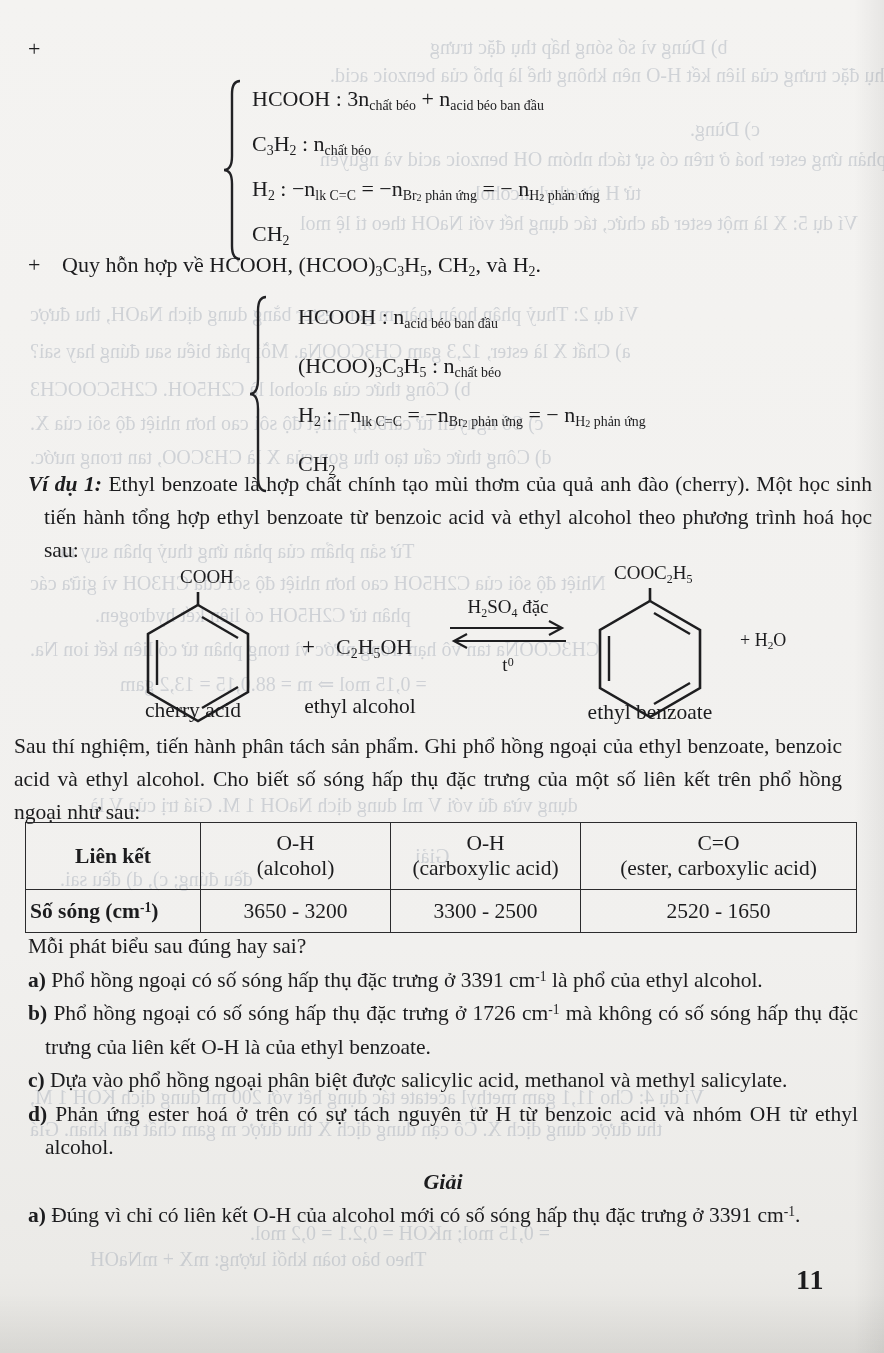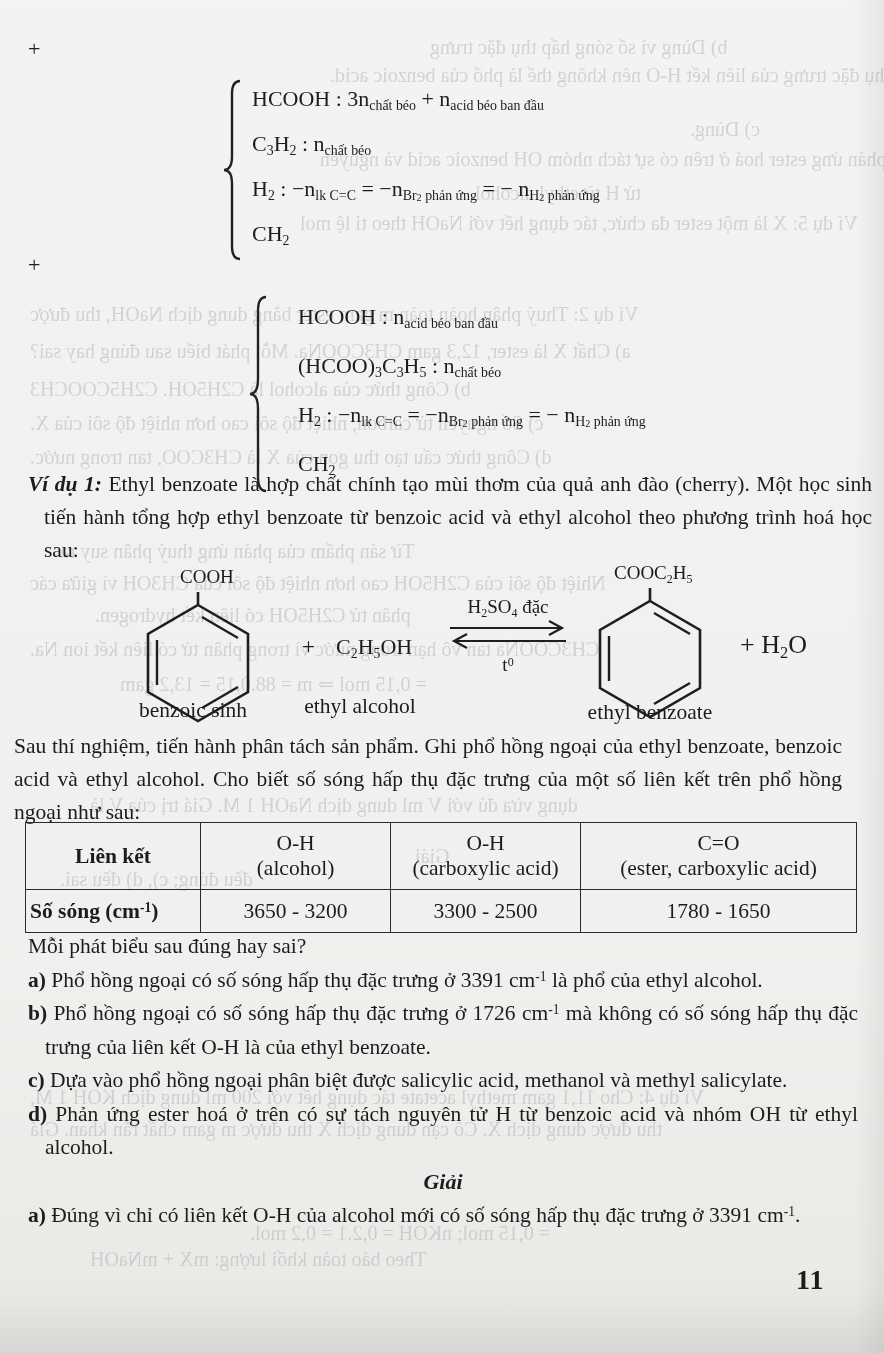--- a/index.html
+++ b/index.html
@@ -109,20 +109,21 @@
       <div class="eq-lines">
         <div class="eq-line rich"><span>HCOOH : 3n</span><sub>chất béo</sub><span> + n</span><sub>acid béo ban đầu</sub></div>
         <div class="eq-line rich"><span>C</span><sub>3</sub><span>H</span><sub>2</sub><span> : n</span><sub>chất béo</sub></div>
         <div class="eq-line rich"><span>H</span><sub>2</sub><span> : −n</span><sub>lk C=C</sub><span> = −n</span><sub>Br</sub><sub class="sb">2</sub><sub> phản ứng</sub><span> = − n</span><sub>H</sub><sub class="sb">2</sub><sub> phản ứng</sub></div>
         <div class="eq-line rich"><span>CH</span><sub>2</sub></div>
       </div>
     </div>
 
     <div class="abs bullet" style="left:28px;top:250px;width:830px;">
       <span class="marker">+</span>
+      <span class="rich"><span>Quy hỗn hợp về HCOOH, (HCOO)</span><sub>3</sub><span>C</span><sub>3</sub><span>H</span><sub>5</sub><span>, CH</span><sub>2</sub><span>, và H</span><sub>2</sub><span>.</span></span>
     </div>
 
     <div class="abs brace-block b2" style="left:248px;top:292px;">
       <svg width="22" height="200" viewBox="0 0 22 200">
         <path d="M18,3 Q10,3 10,17 L10,85 Q10,100 2,100 Q10,100 10,115 L10,183 Q10,197 18,197" fill="none" stroke="#222225" stroke-width="2.4"></path>
       </svg>
       <div class="eq-lines">
         <div class="eq-line rich"><span>HCOOH : n</span><sub>acid béo ban đầu</sub></div>
         <div class="eq-line rich"><span>(HCOO)</span><sub>3</sub><span>C</span><sub>3</sub><span>H</span><sub>5</sub><span> : n</span><sub>chất béo</sub></div>
         <div class="eq-line rich"><span>H</span><sub>2</sub><span> : −n</span><sub>lk C=C</sub><span> = −n</span><sub>Br</sub><sub class="sb">2</sub><sub> phản ứng</sub><span> = − n</span><sub>H</sub><sub class="sb">2</sub><sub> phản ứng</sub></div>
@@ -156,23 +157,23 @@
       </div>
 
       <span class="chem-label rich" style="left:614px;top:4px;"><span>COOC</span><sub>2</sub><span>H</span><sub>5</sub></span>
       <svg class="abs" style="left:578px;top:28px;" width="145" height="135" viewBox="0 0 145 135">
         <line x1="72" y1="15" x2="72" y2="2" stroke="#1e1e20" stroke-width="2.6"></line>
         <polygon points="72,15 122,44 122,102 72,131 22,102 22,44" fill="none" stroke="#1e1e20" stroke-width="2.6"></polygon>
         <line x1="76" y1="27" x2="112" y2="48" stroke="#1e1e20" stroke-width="2.4"></line>
         <line x1="112" y1="97" x2="76" y2="118" stroke="#1e1e20" stroke-width="2.4"></line>
         <line x1="31" y1="95" x2="31" y2="50" stroke="#1e1e20" stroke-width="2.4"></line>
       </svg>
-      <span class="chem-label rich" style="left:740px;top:72px;font-size:26px;"><span>+   H</span><sub>2</sub><span>O</span></span>
-
-      <span class="caption" style="left:118px;top:140px;width:150px;">benzoic sinh</span>
+      <span class="chem-label rich" style="left:740px;top:72px;font-size:18px;"><span>+   H</span><sub>2</sub><span>O</span></span>
+
+      <span class="caption" style="left:118px;top:140px;width:150px;">cherry acid</span>
       <span class="caption" style="left:290px;top:136px;width:140px;">ethyl alcohol</span>
       <span class="caption" style="left:570px;top:142px;width:160px;">ethyl benzoate</span>
     </div>
 
     <div class="abs para" style="left:14px;top:730px;width:828px;">Sau thí nghiệm, tiến hành phân tách sản phẩm. Ghi phổ hồng ngoại của ethyl benzoate, benzoic acid và ethyl alcohol. Cho biết số sóng hấp thụ đặc trưng của một số liên kết trên phổ hồng ngoại như sau:</div>
 
     <table class="ir abs" style="left:25px;top:822px;">
       <colgroup>
           <col style="width:175px">
           <col style="width:190px">
@@ -192,21 +193,21 @@
         </td>
         <td class="c">
           <div>C=O</div>
           <div>(ester, carboxylic acid)</div>
         </td>
       </tr>
       <tr class="val">
         <td class="bold rich"><span>Số sóng (cm</span><sup>-1</sup><span>)</span></td>
         <td class="c">3650 - 3200</td>
         <td class="c">3300 - 2500</td>
-        <td class="c">1780 - 1650</td>
+        <td class="c">2520 - 1650</td>
       </tr>
     </tbody>
       </table>
 
     <div class="abs" style="left:28px;top:930px;width:830px;">
       <div class="qline">Mỗi phát biểu sau đúng hay sai?</div>
       <div class="qline rich"><b>a)</b><span> Phổ hồng ngoại có số sóng hấp thụ đặc trưng ở 3391 cm</span><sup>-1</sup><span> là phổ của ethyl alcohol.</span></div>
       <div class="qline qhang rich"><b>b)</b><span> Phổ hồng ngoại có số sóng hấp thụ đặc trưng ở 1726 cm</span><sup>-1</sup><span> mà không có số sóng hấp thụ đặc trưng của liên kết O-H là của ethyl benzoate.</span></div>
       <div class="qline rich"><b>c)</b><span> Dựa vào phổ hồng ngoại phân biệt được salicylic acid, methanol và methyl salicylate.</span></div>
       <div class="qline qhang rich"><b>d)</b><span> Phản ứng ester hoá ở trên có sự tách nguyên tử H từ benzoic acid và nhóm OH từ ethyl alcohol.</span></div>

